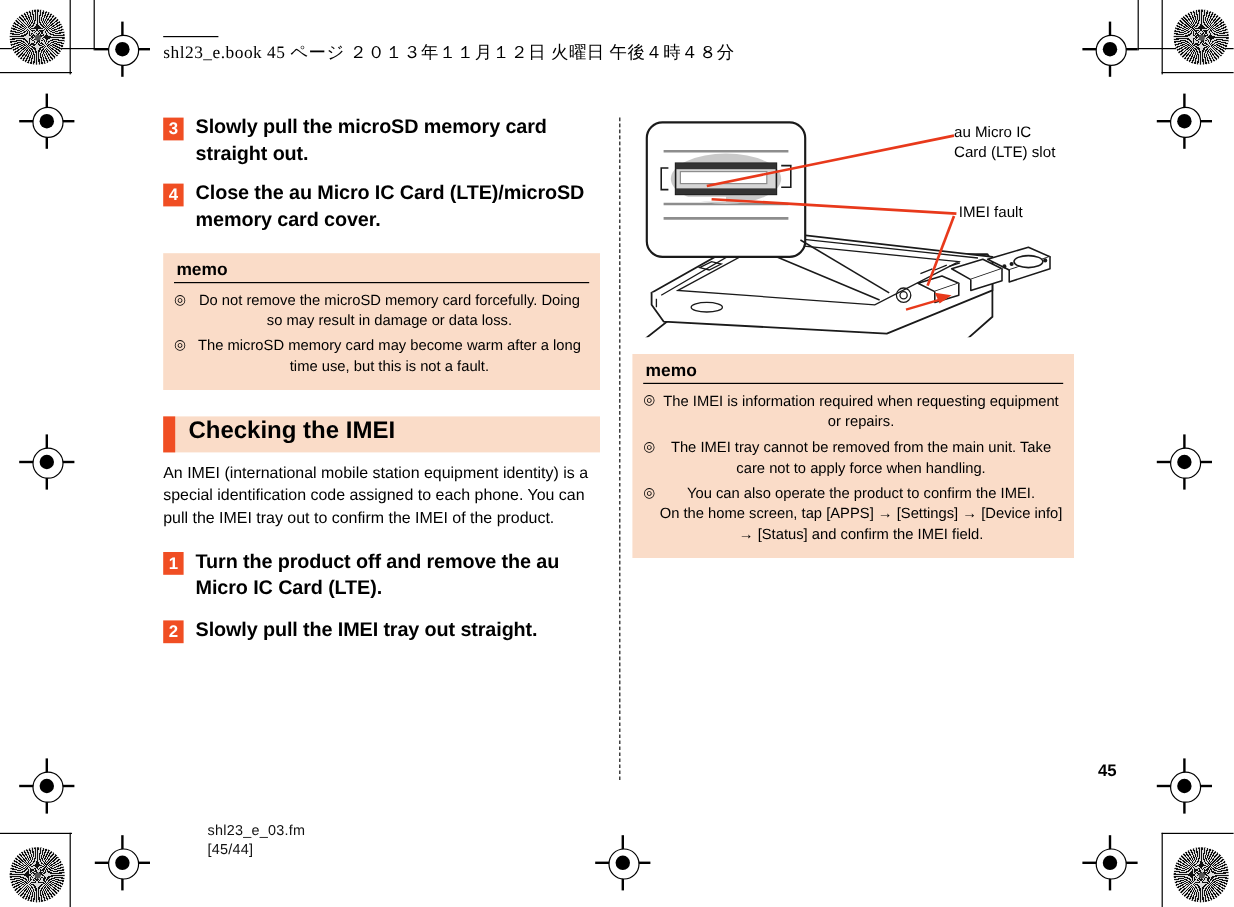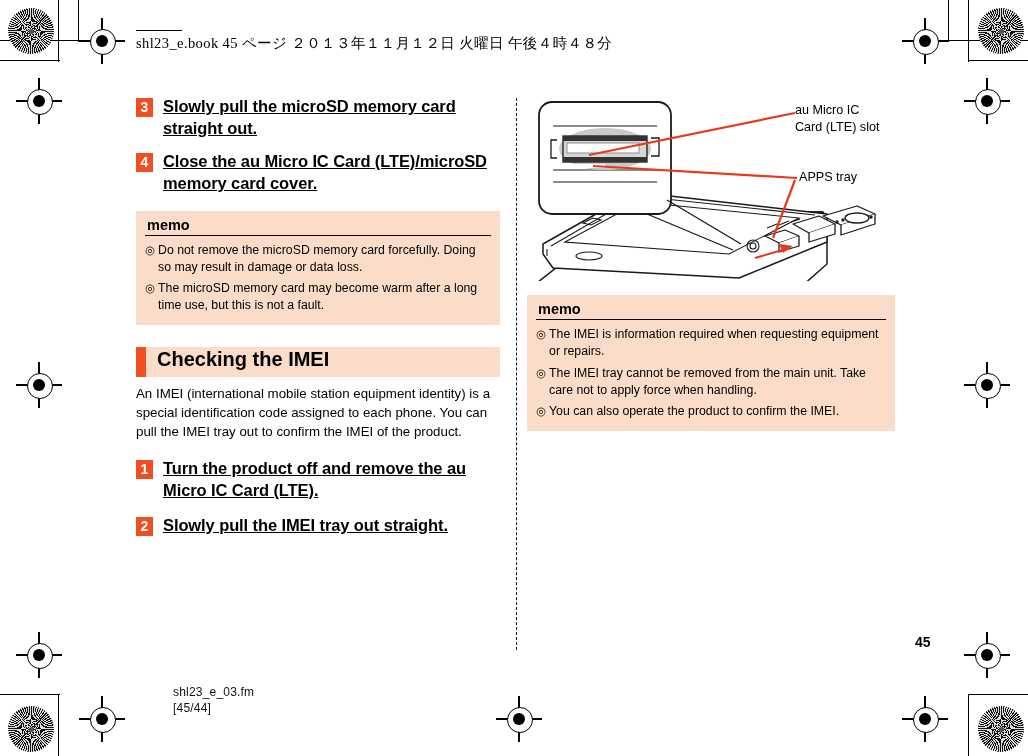--- a/index.html
+++ b/index.html
@@ -54,42 +54,42 @@
     border-left:1.6px dashed #111;
   }
 
   
   .step{display:flex;align-items:flex-start;margin-bottom:11px;}
   .step-num{
     flex:0 0 auto;width:17px;height:19px;background:#f04e23;
     color:#fff;font-size:14px;font-weight:bold;line-height:19px;
     text-align:center;margin-top:2px;
   }
-  .step-body{margin-left:10px;flex:1;text-decoration:underline;}
+  .step-body{margin-left:10px;flex:1;}
   .step-title{
     font-size:16.5px;font-weight:bold;line-height:1.33;
     letter-spacing:-.1px;
   }
   .step-note{
     font-size:12.8px;line-height:1.45;margin-top:3px;font-weight:normal;
   }
 
   
   .memo{background:#fadcc8;padding:5px 9px 11px 9px;}
   .memo-head{
     font-size:14.5px;font-weight:bold;padding:1px 2px 2px 2px;
     border-bottom:1.6px solid #000;margin-bottom:6px;
   }
   .memo-list{list-style:none;margin:0;padding:0;}
   .memo-item{
     display:flex;font-size:12.3px;line-height:1.37;margin-bottom:5px;
   }
   .memo-item:last-child{margin-bottom:0;}
   .memo-bullet{flex:0 0 auto;margin-right:3px;font-size:11.5px;line-height:1.45;}
-  .memo-text{flex:1;}
+  .memo-text{flex:1;text-align:center;}
   .memo-sub{display:block;}
 
   
   .section-head{
     display:flex;align-items:stretch;background:#fadcc8;margin:22px 0 8px 0;
     border:0;
   }
   .section-bar{flex:0 0 auto;width:10px;background:#f04e23;}
   .section-title{
     font-size:20px;font-weight:bold;padding:0 0 5px 11px;line-height:1.25;
@@ -342,38 +342,39 @@
 
         <g stroke="#e8391b" stroke-width="2.2" fill="none">
           <path d="M62 59 L268 17"></path>
           <path d="M66 70 L270 82"></path>
           <path d="M268 84 L246 142"></path>
         </g>
       </svg>
 
       <div class="callout callout-slot">au Micro IC
 Card (LTE) slot</div>
-      <div class="callout callout-tray">APPS tray</div>
+      <div class="callout callout-tray">IMEI fault</div>
     </div>
 
     <div class="memo" style="margin-top:14px;">
       <div class="memo-head">memo</div>
       <ul class="memo-list">
         <li class="memo-item">
           <span class="memo-bullet">◎</span>
           <span class="memo-text">The IMEI is information required when requesting equipment or repairs.</span>
         </li>
         <li class="memo-item">
           <span class="memo-bullet">◎</span>
           <span class="memo-text">The IMEI tray cannot be removed from the main unit. Take care not to apply force when handling.</span>
         </li>
         <li class="memo-item">
           <span class="memo-bullet">◎</span>
           <span class="memo-text">
             <span>You can also operate the product to confirm the IMEI.</span>
+            <span class="memo-sub">On the home screen, tap [APPS] → [Settings] → [Device info] → [Status] and confirm the IMEI field.</span>
           </span>
         </li>
       </ul>
     </div>
 
   </div>
 
   <div class="pagenum">45</div>
   <div class="footer">
     <div>shl23_e_03.fm</div>

